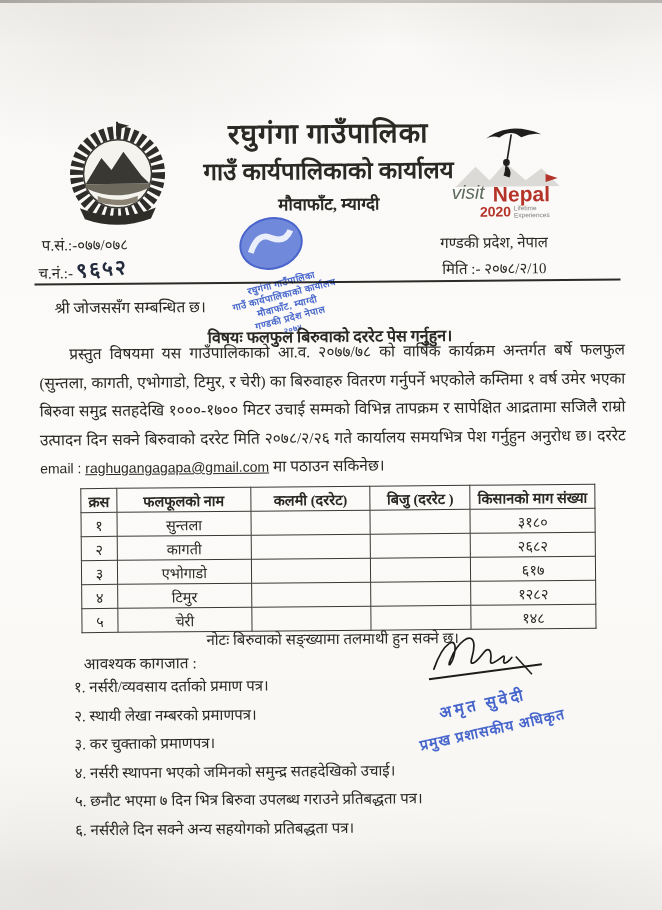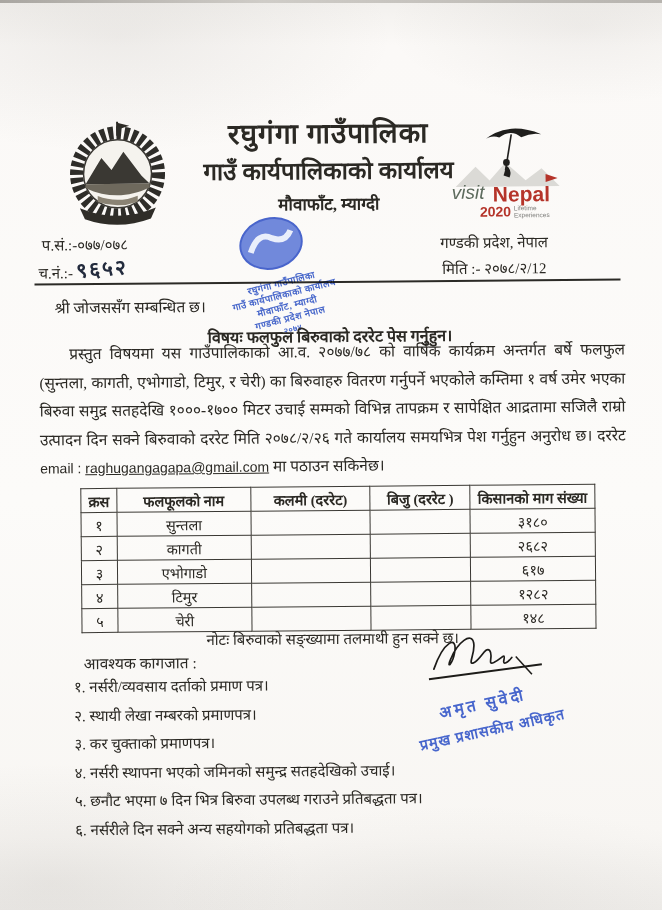--- a/index.html
+++ b/index.html
@@ -87,21 +87,21 @@
     <div class="abs meta" style="left:40px;top:230px;text-align:right;">
       <div>प.सं.:-०७७/०७८</div>
       <div>
         <span>च.नं.:-</span>
         <span class="hand">९६५२</span>
       </div>
     </div>
 
     <div class="abs meta" style="left:442px;top:231px;text-align:center;">
       <div>गण्डकी प्रदेश, नेपाल</div>
-      <div>मिति :- २०७८/२/12</div>
+      <div>मिति :- २०७८/२/10</div>
     </div>
 
     <div class="abs rule" style="left:36px;top:281px;width:586px;"></div>
 
     <div class="abs stamp-office" style="left:196px;top:214px;">
       <svg width="72" height="58" viewBox="0 0 72 58" style="margin-bottom:1px;">
         <ellipse cx="36" cy="28" rx="31" ry="25" fill="#3b5bd0" opacity="0.82"></ellipse>
         <path d="M14,32 Q26,13 38,23 Q50,31 58,20" stroke="#e8edfb" stroke-width="6" fill="none"></path>
         <ellipse cx="36" cy="28" rx="31" ry="25" fill="none" stroke="#3050c5" stroke-width="2"></ellipse>
       </svg>

